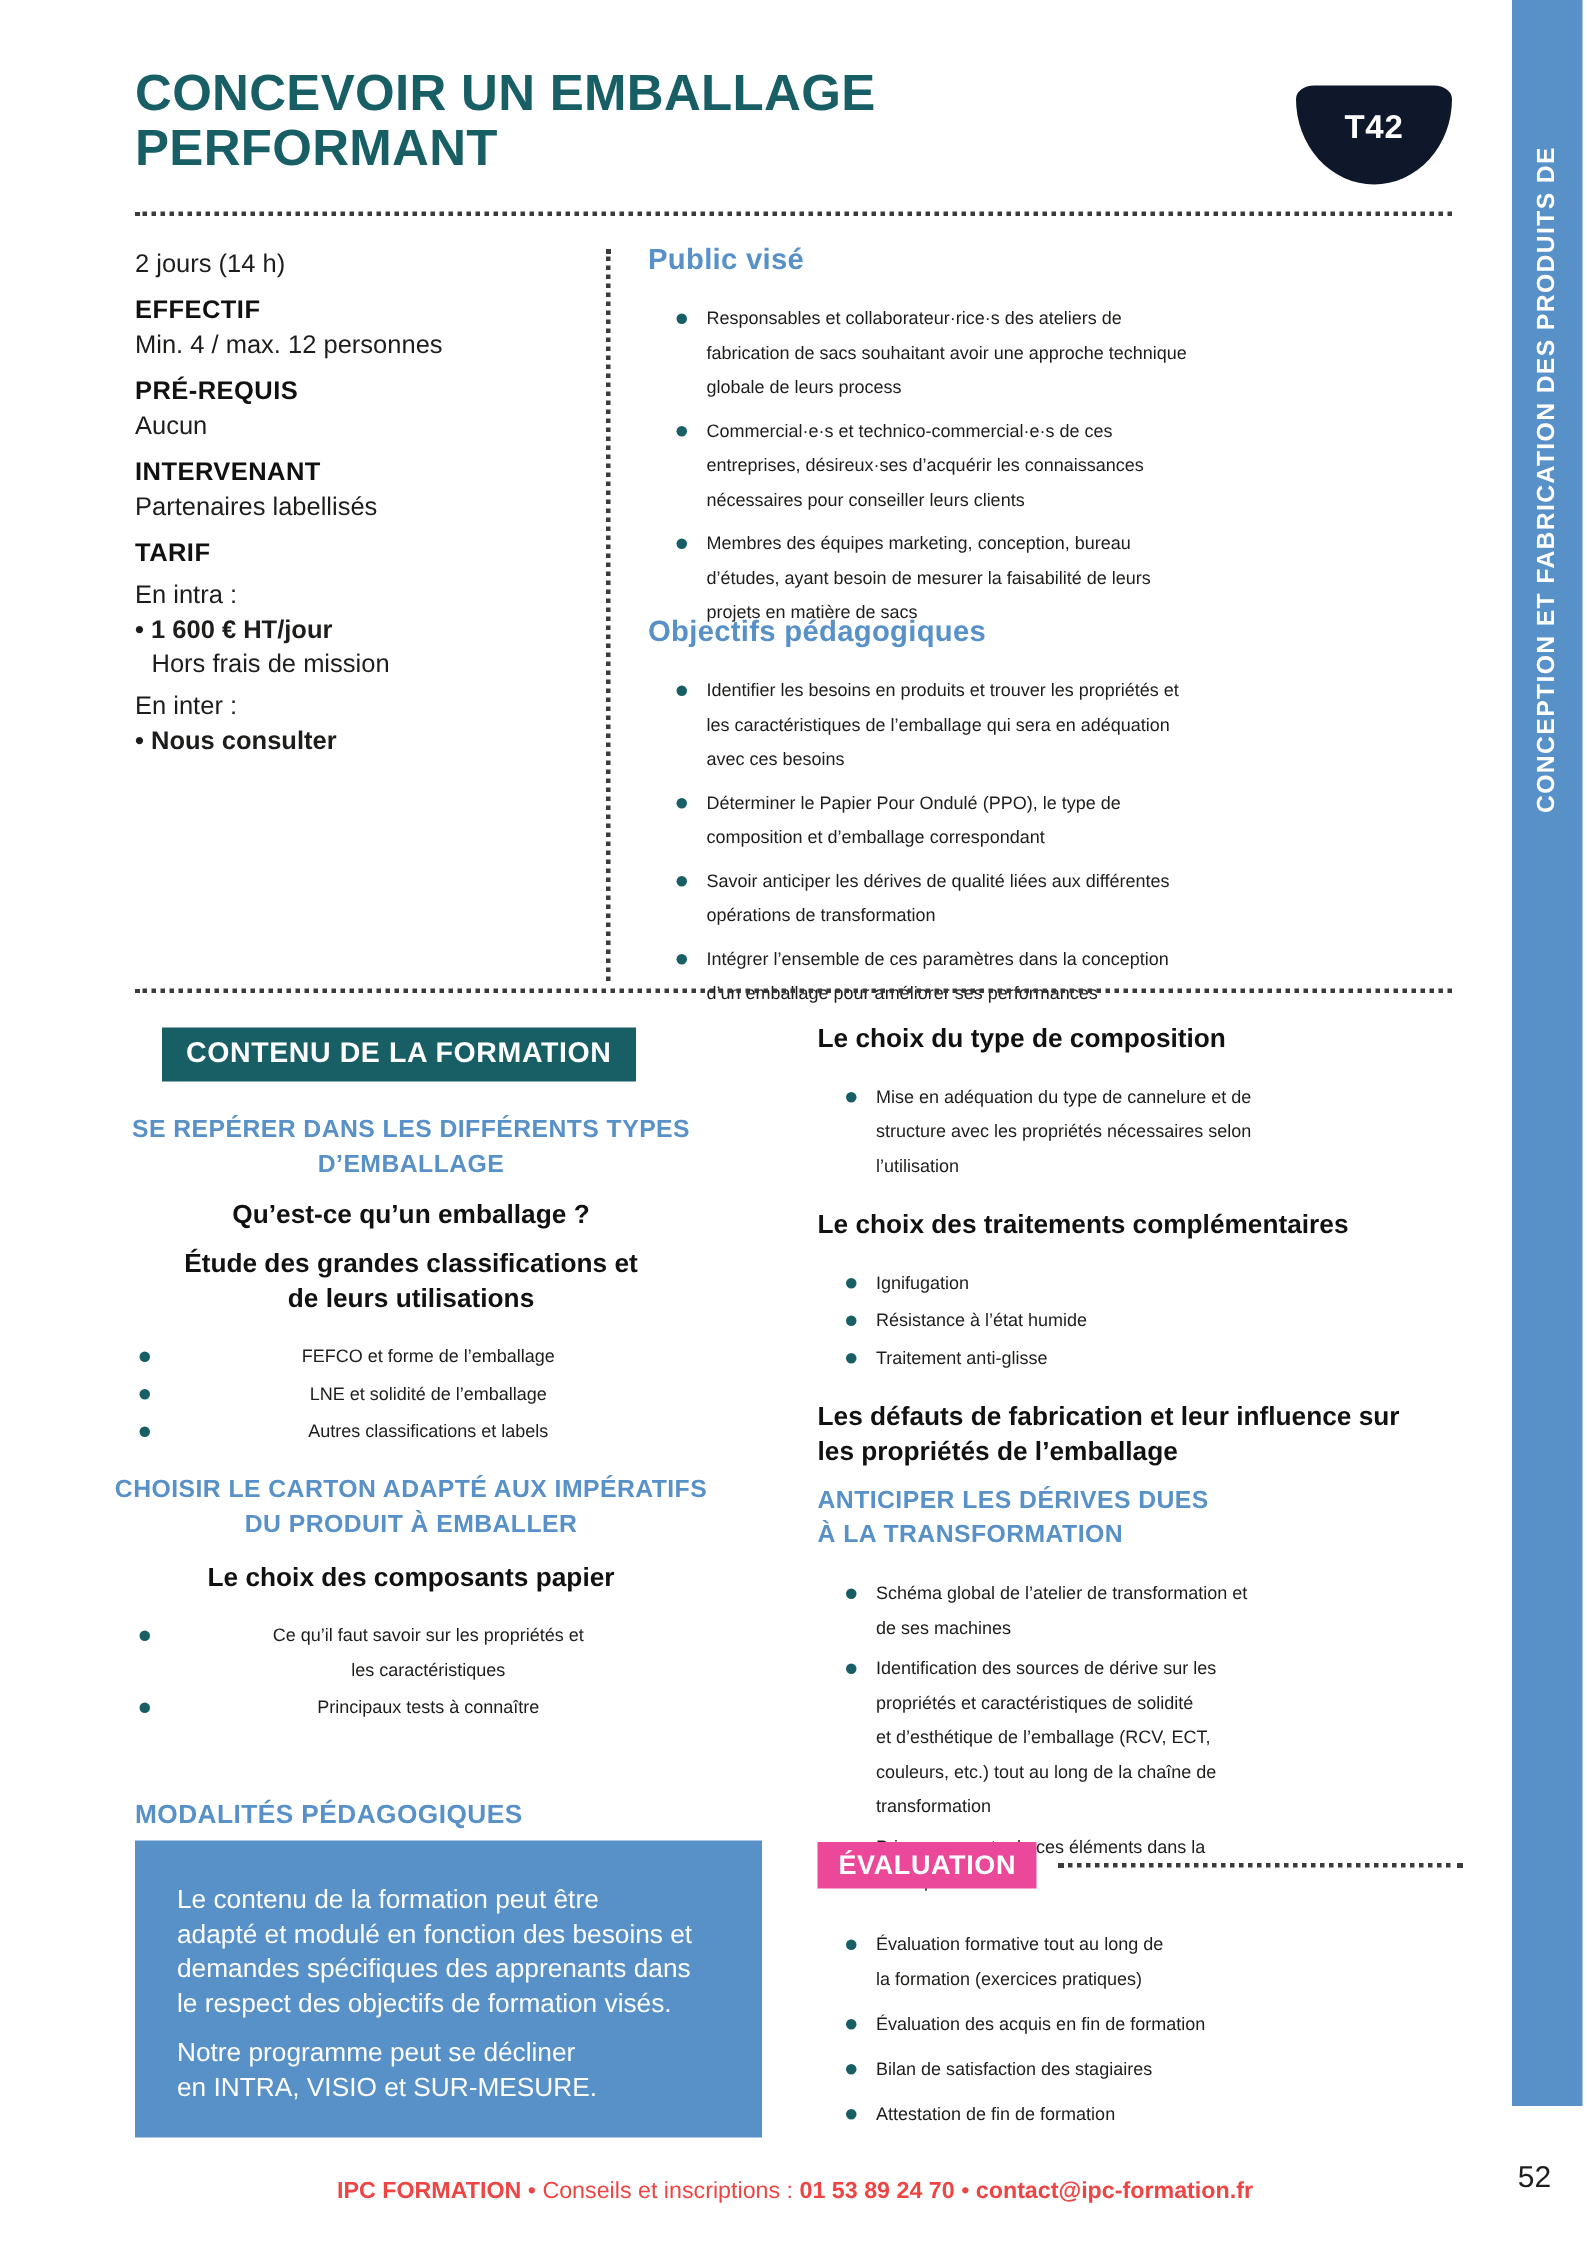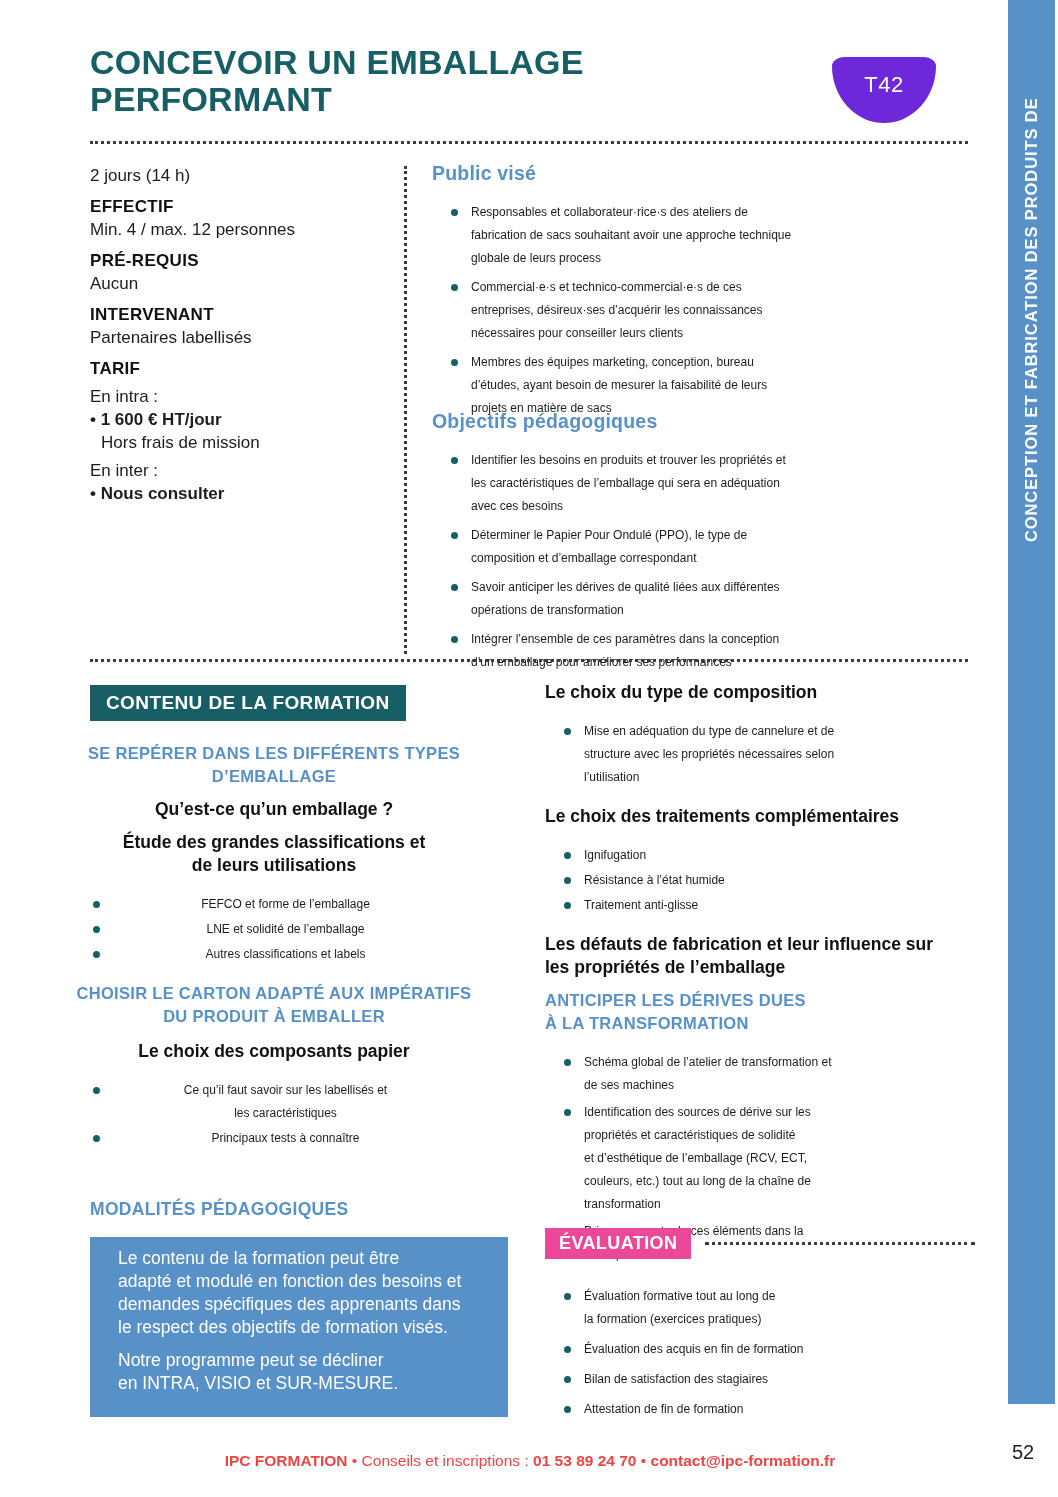--- a/index.html
+++ b/index.html
@@ -13,24 +13,24 @@
   .side-band{position:absolute;left:1008px;top:0;width:47px;height:1404px;background:#5890C8;}
   .side-band-text{
     position:absolute;left:0;top:50px;height:492px;width:47px;
     writing-mode:vertical-rl;transform:rotate(180deg);
     color:#fff;font-weight:bold;font-size:16.5px;letter-spacing:0.9px;line-height:47px;
   }
 
   
   .title{position:absolute;left:90px;top:44px;margin:0;font-size:34px;line-height:37px;
          font-weight:bold;color:#175E65;letter-spacing:0.2px;}
-  .badge{position:absolute;left:832px;top:57px;width:104px;height:66px;background:#6d28d9;
+  .badge{position:absolute;left:864px;top:57px;width:104px;height:66px;background:#0f172a;
          border-radius:12px 12px 52px 52px / 9px 9px 57px 57px;
          display:flex;align-items:center;justify-content:center;box-sizing:border-box;
-         padding-bottom:10px;color:#fff;font-weight:normal;font-size:22px;letter-spacing:0.5px;}
+         padding-bottom:10px;color:#fff;font-weight:bold;font-size:22px;letter-spacing:0.5px;}
 
   
   .rule{position:absolute;height:0;border-top:3px dotted #3b3b3b;}
   .rule-a{left:90px;top:141px;width:878px;}
   .rule-b{left:90px;top:659px;width:878px;}
   .v-divider{position:absolute;left:404px;top:166px;width:0;height:488px;border-left:3px dotted #3b3b3b;}
 
   
   .info-col{position:absolute;left:90px;top:164px;width:305px;font-size:17px;line-height:23px;}
   .info-group{margin-bottom:8px;}
@@ -50,32 +50,32 @@
   .blue-script{margin:0 0 8px 0;font-size:19.5px;font-weight:bold;color:#5890C8;letter-spacing:0.2px;}
   .blue-caps{margin:0;font-size:16.5px;line-height:23px;font-weight:bold;color:#5890C8;letter-spacing:0.3px;}
   .blue-caps-lg{margin:0;font-size:17.5px;line-height:23px;font-weight:bold;color:#5890C8;letter-spacing:0.3px;}
 
   .subhead{font-weight:bold;font-size:17.5px;line-height:23px;color:#111;}
 
   
   .public{position:absolute;left:432px;top:162px;width:545px;}
   .objectifs{position:absolute;left:432px;top:410px;width:545px;}
 
-  .contenu-banner{position:absolute;left:90px;top:685px;background:#175E65;color:#fff;
+  .contenu-banner{position:absolute;left:108px;top:685px;background:#175E65;color:#fff;
                   font-weight:bold;font-size:19px;letter-spacing:0.4px;padding:7px 16px;}
   .col-left{position:absolute;left:74px;top:742px;width:400px;text-align:center;}
   .col-right{position:absolute;left:545px;top:681px;width:430px;}
 
   .mb10{margin-bottom:10px;} .mb12{margin-bottom:12px;} .mb6{margin-bottom:6px;}
   .mb3{margin-bottom:3px;} .mt14{margin-top:14px;} .mt10{margin-top:10px;}
   .mt8{margin-top:8px;} .mt4{margin-top:4px;}
 
   
   .modalites{position:absolute;left:90px;top:1198px;width:418px;}
-  .blue-box{margin-top:16px;background:#5890C8;color:#fff;padding:10px 20px 22px 28px;
+  .blue-box{margin-top:6px;background:#5890C8;color:#fff;padding:28px 20px 22px 28px;
             box-sizing:border-box;width:418px;font-size:17.5px;line-height:23px;}
   .blue-box p{margin:0 0 10px 0;}
   .blue-box p:last-child{margin-bottom:0;}
 
   
   .evaluation{position:absolute;left:545px;top:1228px;width:430px;}
   .eval-head{display:flex;align-items:center;}
   .eval-banner{background:#ec4899;color:#fff;font-weight:bold;font-size:18px;
                letter-spacing:0.4px;padding:5px 14px;}
   .eval-rule{flex:1;height:0;border-top:3px dotted #3b3b3b;margin-left:14px;}
@@ -177,21 +177,21 @@
 de leurs utilisations</div>
     <ul class="bullets tight">
       <li data-bind="contenu.s1_bullets.0">FEFCO et forme de l’emballage</li>
       <li data-bind="contenu.s1_bullets.1">LNE et solidité de l’emballage</li>
       <li data-bind="contenu.s1_bullets.2">Autres classifications et labels</li>
     </ul>
     <h3 class="blue-caps mt14 mb12" data-bind="contenu.s2_heading">CHOISIR LE CARTON ADAPTÉ AUX IMPÉRATIFS
 DU PRODUIT À EMBALLER</h3>
     <div class="subhead mb3" data-bind="contenu.s2_sub">Le choix des composants papier</div>
     <ul class="bullets tight">
-      <li data-bind="contenu.s2_bullets.0">Ce qu’il faut savoir sur les labellisés et
+      <li data-bind="contenu.s2_bullets.0">Ce qu’il faut savoir sur les propriétés et
 les caractéristiques</li>
       <li data-bind="contenu.s2_bullets.1">Principaux tests à connaître</li>
     </ul>
   </div>
 
   <div class="col-right">
     <div class="subhead mb6" data-bind="contenu.r1_sub">Le choix du type de composition</div>
     <ul class="bullets">
       <li data-bind="contenu.r1_bullets.0">Mise en adéquation du type de cannelure et de
 structure avec les propriétés nécessaires selon

